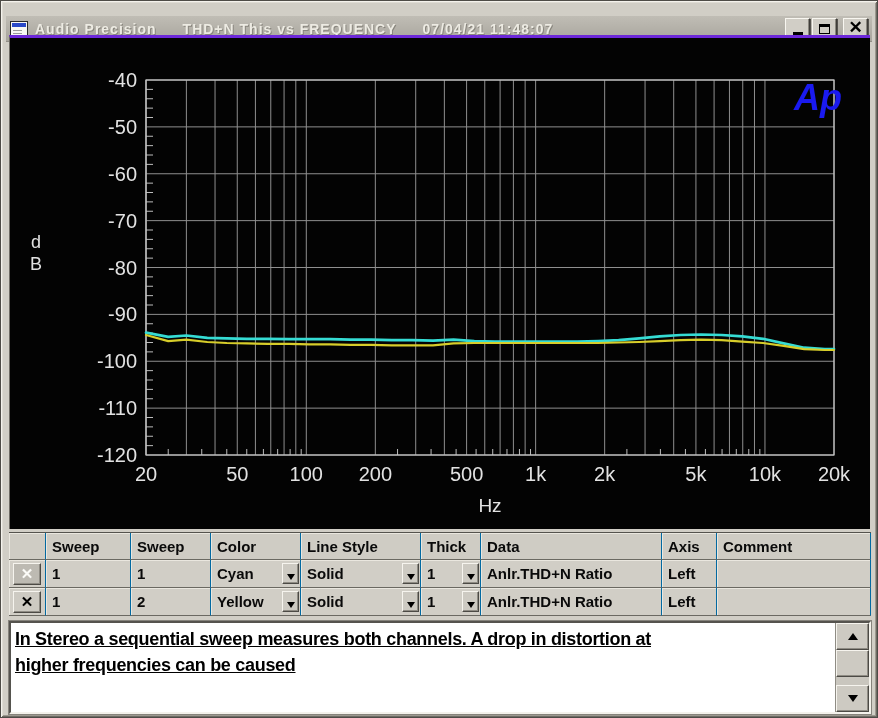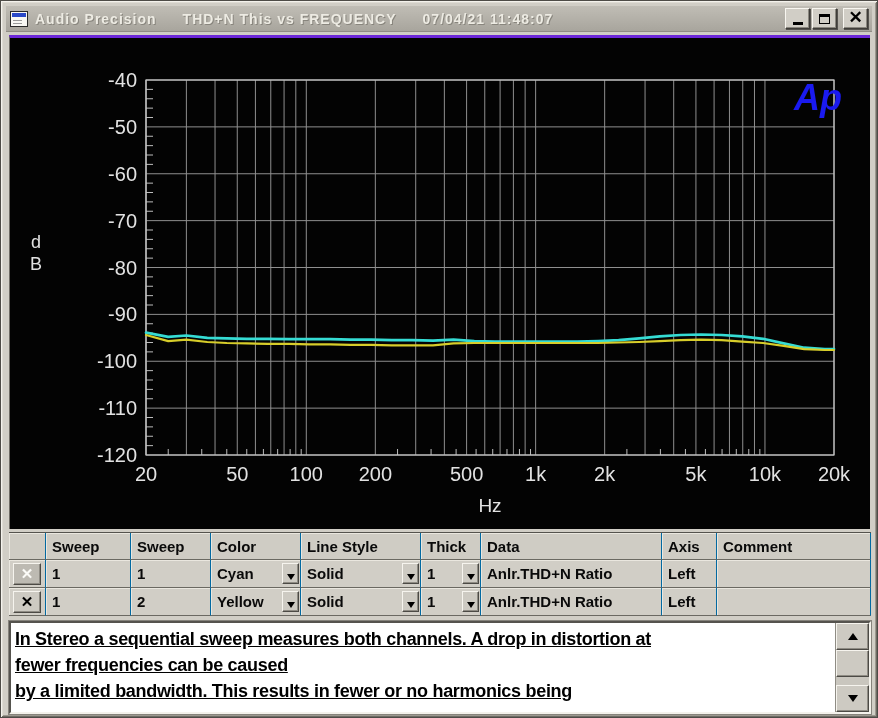--- a/index.html
+++ b/index.html
@@ -8,21 +8,21 @@
 
   .window {
     position:relative; width:878px; height:718px; background:#d1cec6;
     border:1px solid #4e4c47;
     box-shadow: inset 1px 1px 0 #f4f2ec, inset -1px -1px 0 #6e6b64,
                 inset 2px 2px 0 #dedbd3, inset -2px -2px 0 #9c998f;
   }
 
   
   .titlebar {
-    position:absolute; left:5px; top:5px; right:5px; height:26px;
+    position:absolute; left:5px; top:15px; right:5px; height:26px;
     background:linear-gradient(#c0bdb5,#a8a59d);
     display:flex; align-items:center; padding:0 4px; gap:7px;
     border-bottom:1px solid #908d85;
   }
   .app-icon {
     width:18px; height:16px; background:#f8f8f4; border:1px solid #2a2a2a;
     display:inline-block; position:relative; flex:0 0 auto;
   }
   .app-icon .icon-top { position:absolute; left:1px; right:1px; top:1px; height:4px; background:#2a49c8; }
   .app-icon .icon-line { position:absolute; left:2px; right:5px; top:8px; height:1px; background:#9a9a9a; box-shadow:0 3px 0 #9a9a9a; }
@@ -332,22 +332,21 @@
         </span>
     </div>
     <div class="cell">Anlr.THD+N Ratio</div>
     <div class="cell">Left</div>
     <div class="cell"></div>
   </div>
 
   <div class="comment-area">
     <div class="comment-text">
       <div>In Stereo a sequential sweep measures both channels.  A drop in distortion at</div>
-      <div>fewer frequencies can be caused</div>
-      <div>by a limited bandwidth.  This results in fewer or no harmonics being</div>
+      <div>higher frequencies can be caused</div>
     </div>
     <div class="scrollbar">
       <button class="sb-btn">
           <span class="tri-up"></span>
         </button>
       <div class="sb-thumb"></div>
       <div class="sb-spacer"></div>
       <button class="sb-btn sb-down">
           <span class="tri-down"></span>
         </button>

